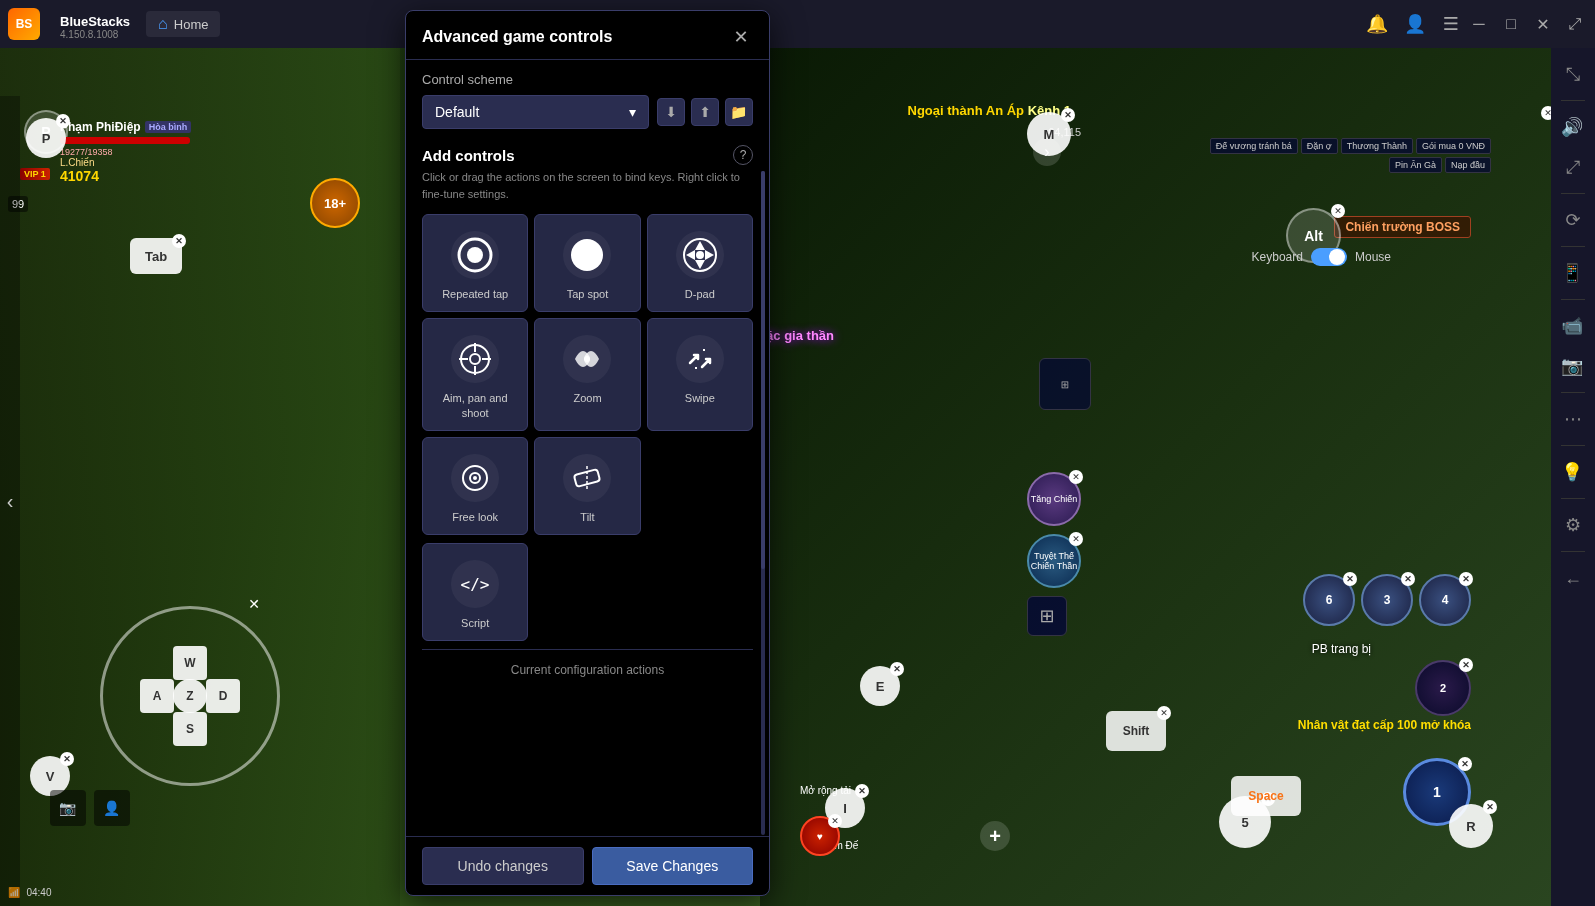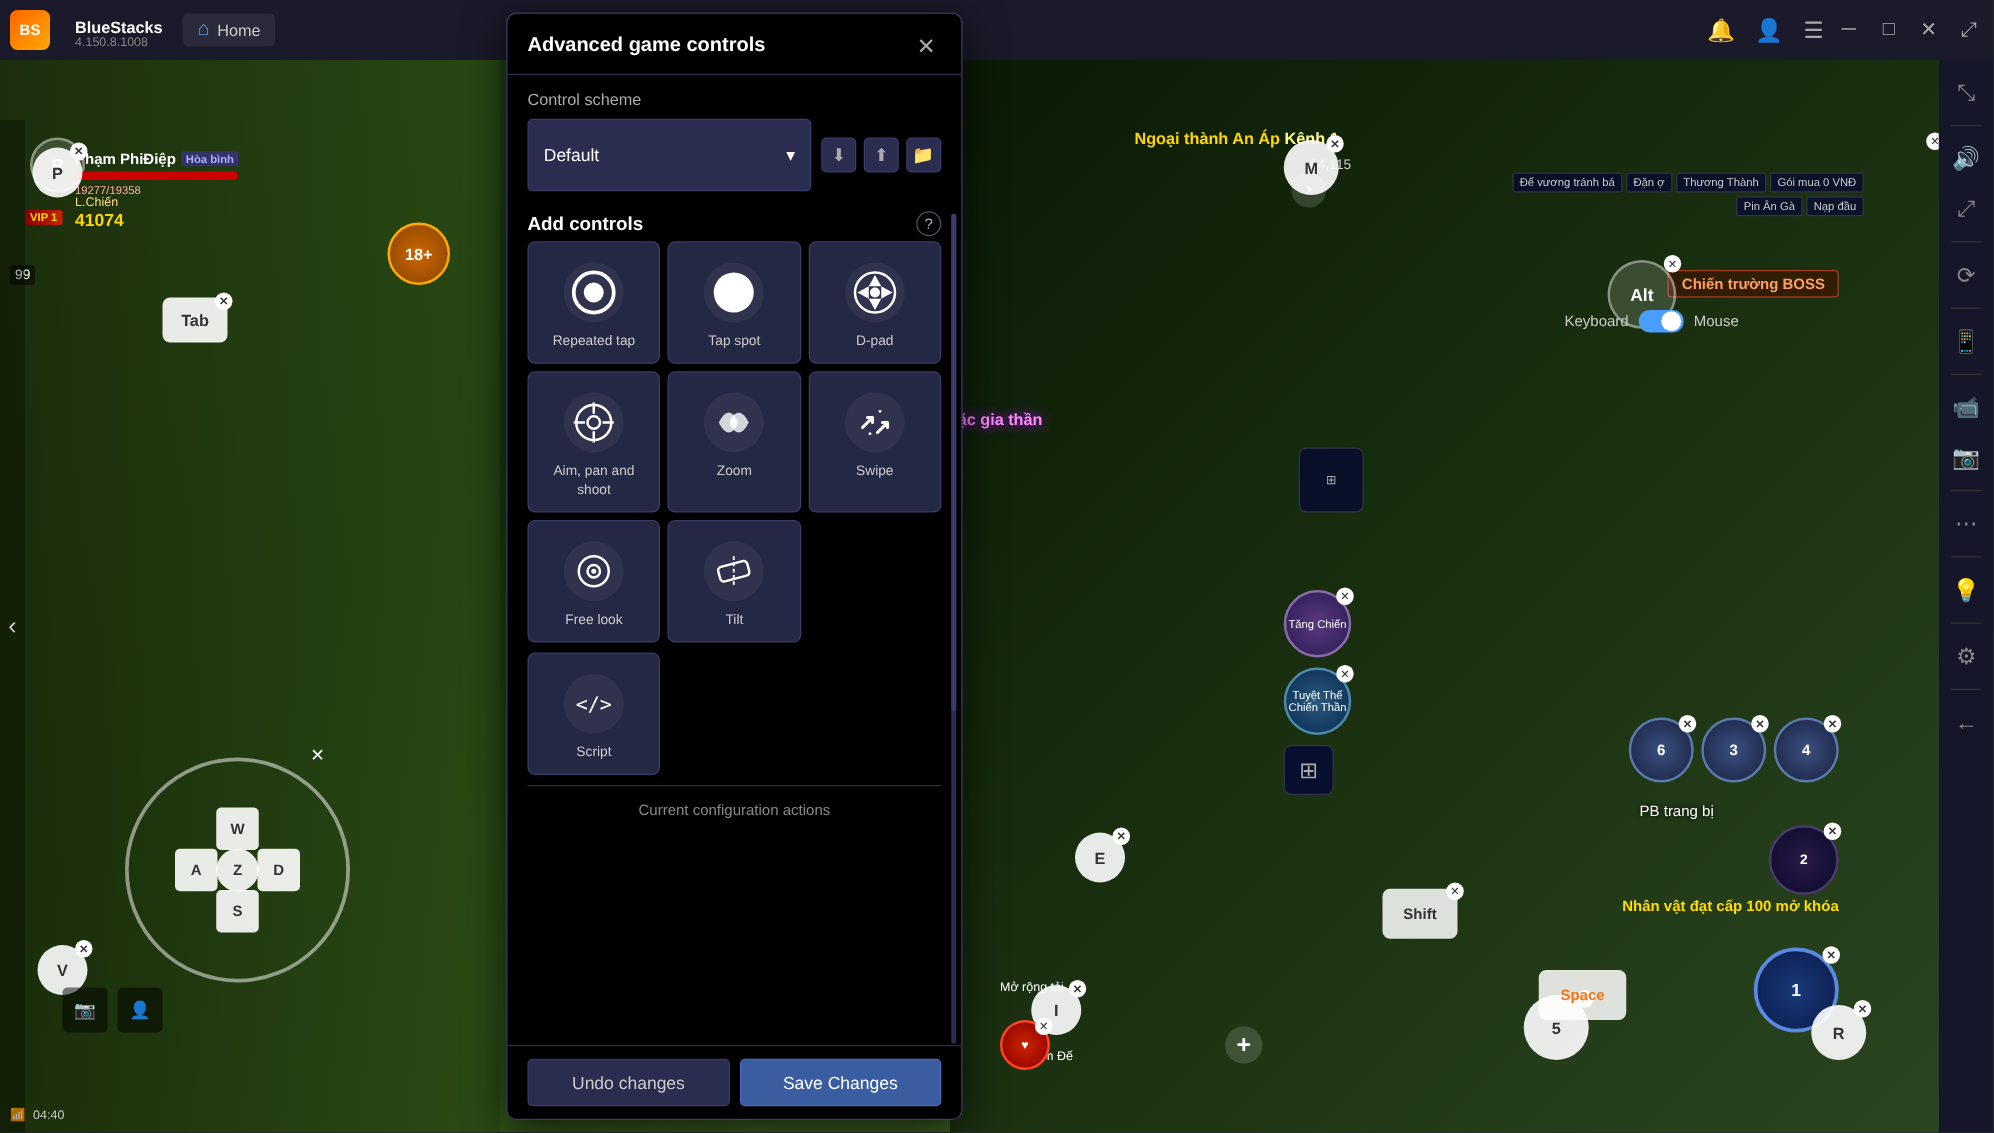--- a/index.html
+++ b/index.html
@@ -226,21 +226,21 @@
       left: 20px; top: 120px;
       background: linear-gradient(90deg, #880000, #cc2200);
       color: #ffd700; font-size: 9px; font-weight: bold;
       padding: 1px 4px; border-radius: 2px;
       z-index: 10;
     }
 
     
     .level-badge {
       position: absolute;
-      left: 8px; top: 164px;
+      left: 8px; top: 148px;
       color: #fff; font-size: 11px;
       background: rgba(0,0,0,0.5); padding: 2px 4px; border-radius: 3px;
       z-index: 10;
     }
     .arr-right {
       position: absolute;
       right: 490px; top: 90px;
       width: 28px; height: 28px;
       background: rgba(255,255,255,0.15); border-radius: 50%;
       display: flex; align-items: center; justify-content: center;
@@ -290,21 +290,21 @@
     
     .section-label {
       color: #aaa; font-size: 13px; margin-bottom: 8px;
     }
     .scheme-row {
       display: flex; align-items: center; gap: 8px; margin-bottom: 16px;
     }
     .scheme-dropdown {
       flex: 1;
       background: #2a2d50; border: 1px solid #3a3d6a;
-      border-radius: 4px; padding: 20px 12px;
+      border-radius: 4px; padding: 8px 12px;
       color: #fff; font-size: 14px;
       display: flex; align-items: center; justify-content: space-between;
       cursor: pointer;
     }
     .scheme-icons {
       display: flex; gap: 6px;
     }
     .scheme-icon-btn {
       width: 28px; height: 28px;
       background: #2a2d50; border: 1px solid #3a3d6a; border-radius: 4px;
@@ -928,20 +928,21 @@
           <div class="scheme-icon-btn">⬇</div>
           <div class="scheme-icon-btn">⬆</div>
           <div class="scheme-icon-btn">📁</div>
         </div>
       </div>
 
       <div class="add-controls-header">
         <span class="add-controls-title">Add controls</span>
         <div class="help-icon">?</div>
       </div>
+      <div class="add-controls-desc">Click or drag the actions on the screen to bind keys. Right click to fine-tune settings.</div>
 
       <div class="controls-grid">
 
         <div class="ctrl-item">
           <div class="ctrl-icon">
             <svg width="40" height="40" viewBox="0 0 40 40">
               <circle cx="20" cy="20" r="16" fill="none" stroke="white" stroke-width="3"></circle>
               <circle cx="20" cy="20" r="8" fill="white"></circle>
             </svg>
           </div>

